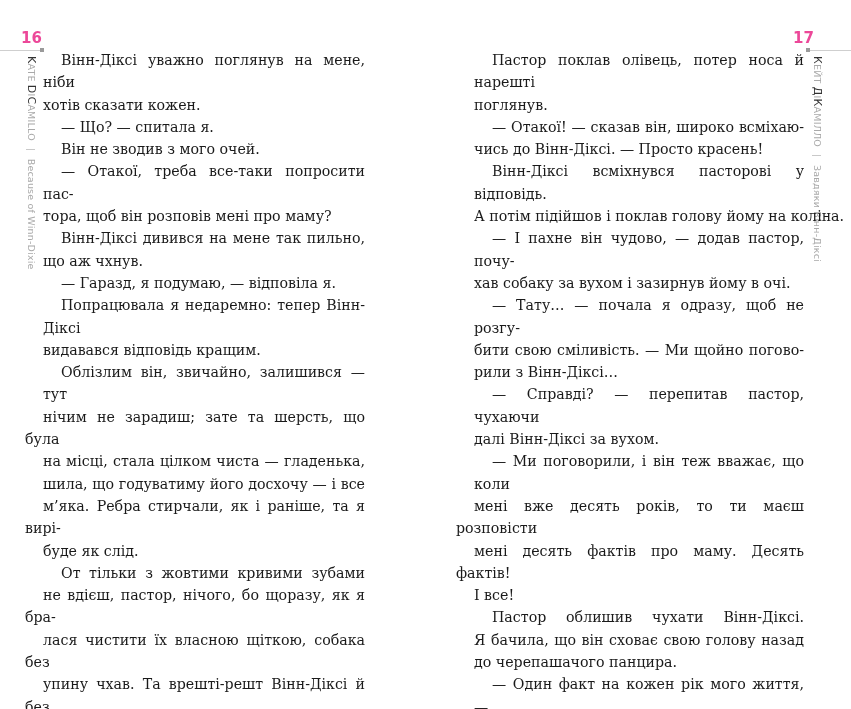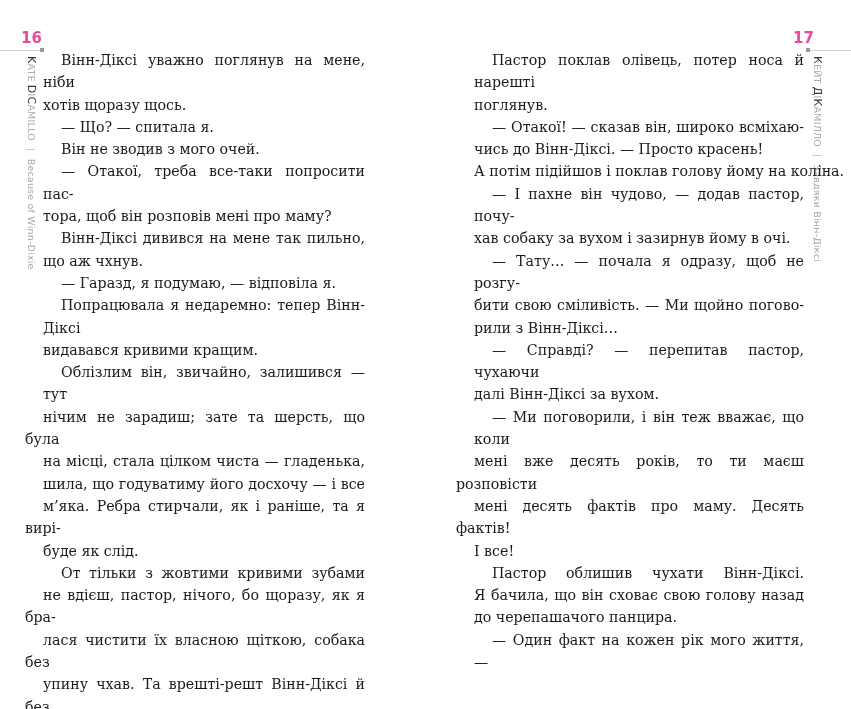--- a/index.html
+++ b/index.html
@@ -55,42 +55,42 @@
   <div class="header-rule"></div>
   <div class="rule-dot"></div>
   <div class="running-head">
     <span><span class="author-initial">K</span><span>ATE </span><span class="author-initial">D</span><span>I</span><span class="author-initial">C</span><span>AMILLO</span></span>
     <span class="sep">|</span>
     <span>Because of Winn-Dixie</span>
   </div>
   <div class="body-text">
       <p class="para">
         <span class="line j">Вінн-Діксі уважно поглянув на мене, ніби</span>
-        <span class="line" style="margin-left: -18px;">хотів щоразу щось.</span>
+        <span class="line" style="margin-left: -18px;">хотів сказати кожен.</span>
       </p>
       <p class="para">
         <span class="line">— Що? — спитала я.</span>
       </p>
       <p class="para">
         <span class="line">Він не зводив з мого очей.</span>
       </p>
       <p class="para">
         <span class="line j">— Отакої, треба все-таки попросити пас-</span>
         <span class="line" style="margin-left: -18px;">тора, щоб він розповів мені про маму?</span>
       </p>
       <p class="para">
         <span class="line j">Вінн-Діксі дивився на мене так пильно,</span>
         <span class="line" style="margin-left: -18px;">що аж чхнув.</span>
       </p>
       <p class="para">
         <span class="line">— Гаразд, я подумаю, — відповіла я.</span>
       </p>
       <p class="para">
         <span class="line j">Попрацювала я недаремно: тепер Вінн-Діксі</span>
-        <span class="line" style="margin-left: -18px;">видавався кривими кращим.</span>
+        <span class="line" style="margin-left: -18px;">видавався відповідь кращим.</span>
       </p>
       <p class="para">
         <span class="line j">Облізлим він, звичайно, залишився — тут</span>
         <span class="line j" style="margin-left: -18px;">нічим не зарадиш; зате та шерсть, що була</span>
         <span class="line j" style="margin-left: -18px;">на місці, стала цілком чиста — гладенька,</span>
         <span class="line j" style="margin-left: -18px;">шила, що годуватиму його досхочу — і все</span>
         <span class="line j" style="margin-left: -18px;">м’яка. Ребра стирчали, як і раніше, та я вирі-</span>
         <span class="line" style="margin-left: -18px;">буде як слід.</span>
       </p>
       <p class="para">
@@ -114,20 +114,21 @@
   <div class="body-text">
       <p class="para">
         <span class="line j">Пастор поклав олівець, потер носа й нарешті</span>
         <span class="line" style="margin-left: -18px;">поглянув.</span>
       </p>
       <p class="para">
         <span class="line j">— Отакої! — сказав він, широко всміхаю-</span>
         <span class="line" style="margin-left: -18px;">чись до Вінн-Діксі. — Просто красень!</span>
       </p>
       <p class="para">
+        <span class="line j">Вінн-Діксі всміхнувся пасторові у відповідь.</span>
         <span class="line" style="margin-left: -18px;">А потім підійшов і поклав голову йому на коліна.</span>
       </p>
       <p class="para">
         <span class="line j">— І пахне він чудово, — додав пастор, почу-</span>
         <span class="line" style="margin-left: -18px;">хав собаку за вухом і зазирнув йому в очі.</span>
       </p>
       <p class="para">
         <span class="line j">— Тату… — почала я одразу, щоб не розгу-</span>
         <span class="line j" style="margin-left: -18px;">бити свою сміливість. — Ми щойно погово-</span>
         <span class="line" style="margin-left: -18px;">рили з Вінн-Діксі…</span>

